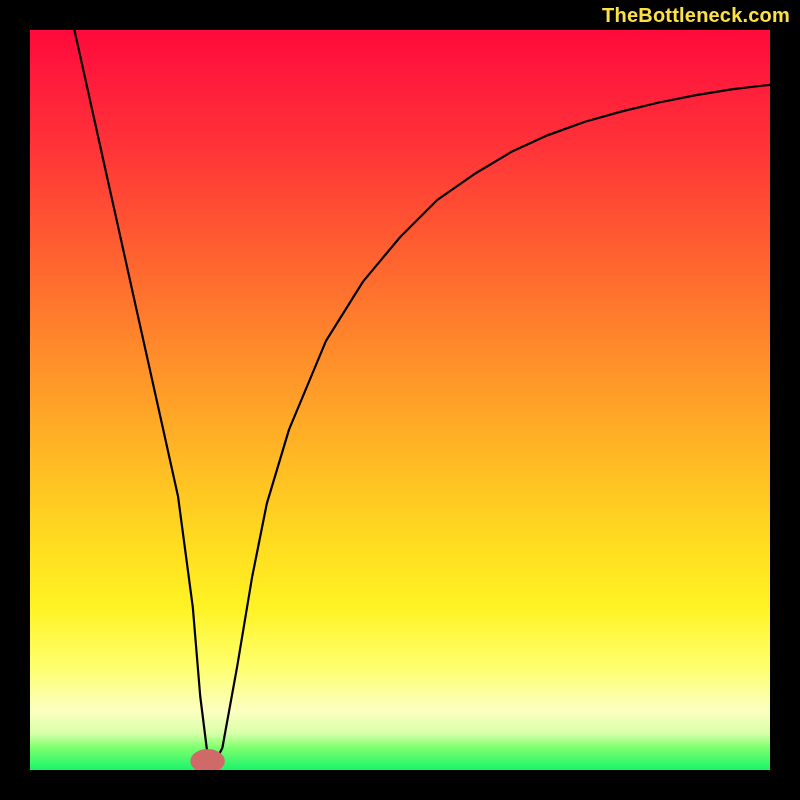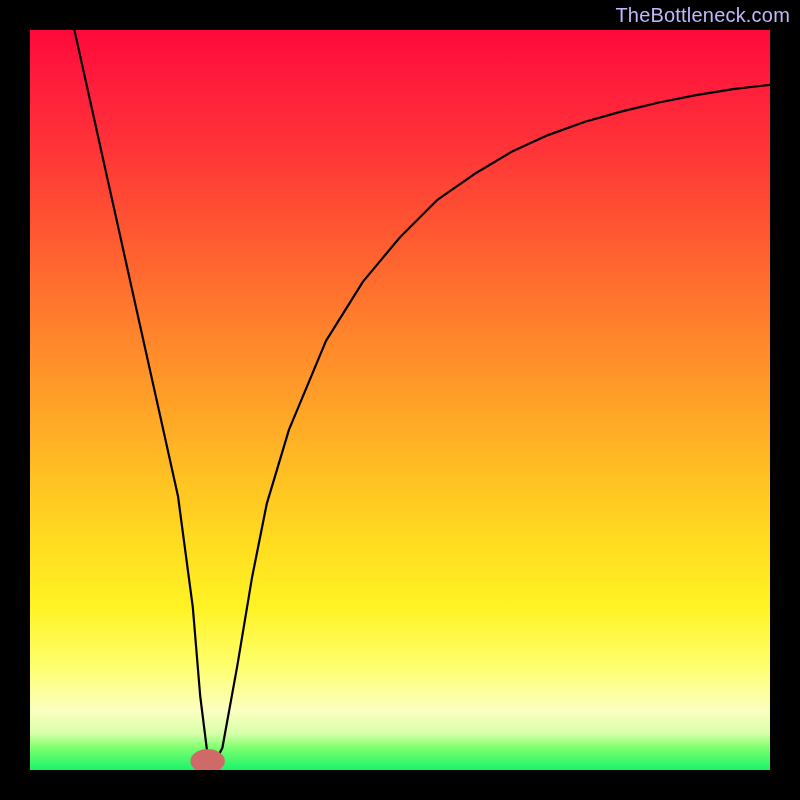--- a/index.html
+++ b/index.html
@@ -38,23 +38,23 @@
       #fcffc0 92%,
       #d9ffaa 95%,
       #7dff6e 97%,
       #19f46a 100%
     );
   }
   .watermark {
     position: absolute;
     top: 4px;
     right: 10px;
-    color: #c4b5fd;
+    color: #fde047;
     font-size: 20px;
-    font-weight: 400;
+    font-weight: 700;
     letter-spacing: 0.2px;
     user-select: none;
   }
   svg.curve {
     position: absolute;
     left: 0;
     top: 0;
     width: 740px;
     height: 740px;
     pointer-events: none;

